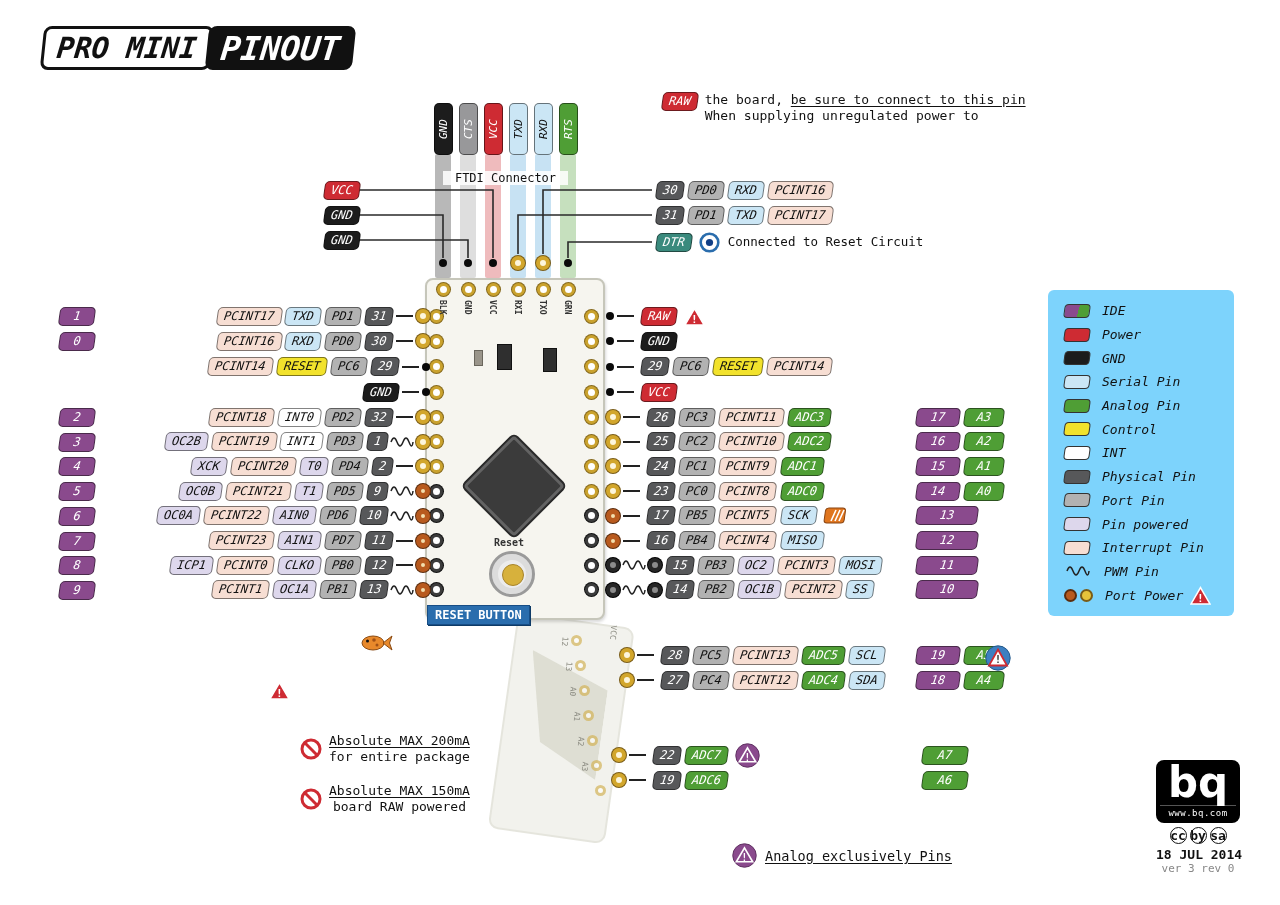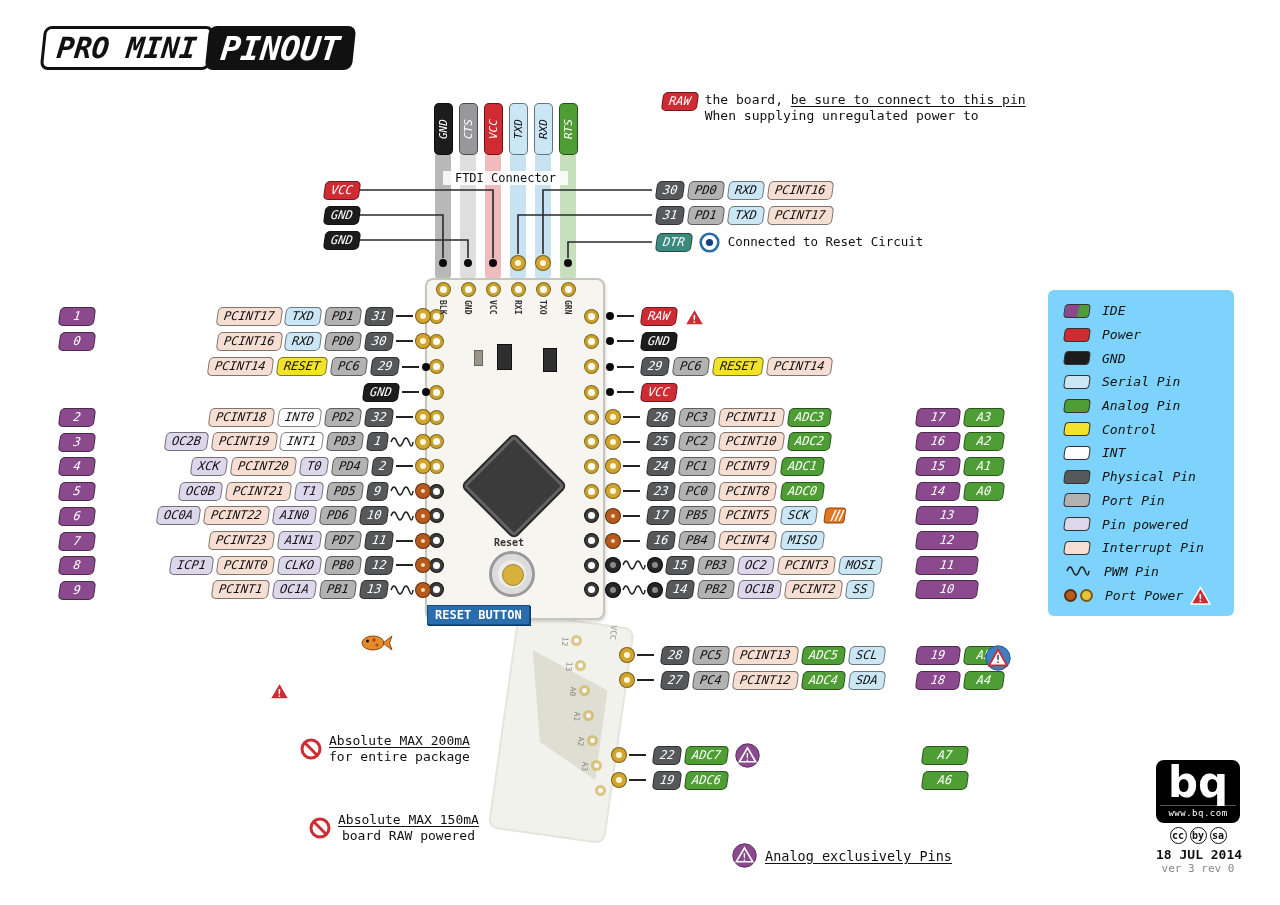--- a/index.html
+++ b/index.html
@@ -116,21 +116,21 @@
 .pp-swatch{display:flex;align-items:center;gap:3px;flex:none}
 .pp-circle-orange{width:13px;height:13px;border-radius:50%;background:#b85a1e;border:2px solid #5c2d0e}
 .pp-circle-yellow{width:13px;height:13px;border-radius:50%;background:#e6c43a;border:2px solid #7a5c17}
 
 
 .footer{position:absolute;left:1156px;top:760px;width:84px;text-align:center;z-index:5}
 .bq-box{background:#000;border-radius:8px;padding:2px 4px 5px;color:#fff}
 .bq-logo{font-size:42px;font-weight:bold;line-height:42px;font-family:"DejaVu Sans","Liberation Sans",sans-serif}
 .bq-url{font-size:9px;letter-spacing:.5px;border-top:1px solid #555;margin-top:1px;padding-top:2px}
 .cc-row{display:flex;justify-content:center;gap:3px;margin-top:4px}
-.cc-badge{width:17px;height:17px;border-radius:50%;border:1.6px solid #111;color:#111;font-size:10px;display:flex;
+.cc-badge{width:17px;height:17px;border-radius:50%;border:1.6px solid #111;color:#111;font-size:13px;display:flex;
   align-items:center;justify-content:center;font-weight:bold;text-transform:lowercase}
 .footer-date{font-size:13px;font-weight:bold;margin-top:3px;white-space:nowrap}
 .footer-ver{font-size:11px;color:#888;white-space:nowrap}
 .fish{position:absolute;left:358px;top:630px;z-index:5}
 #wires{position:absolute;left:0;top:0;z-index:2;pointer-events:none}
 </style>
 </head>
 <body>
 
 <div id="diagram">
@@ -714,21 +714,21 @@
         <svg width="22" height="22" viewBox="0 0 22 22">
           <circle cx="11" cy="11" r="9" fill="#fff" stroke="#ce2b33" stroke-width="3"></circle>
           <line x1="4.8" y1="4.8" x2="17.2" y2="17.2" stroke="#ce2b33" stroke-width="3"></line>
         </svg>
       </span>
       <div class="max-note-text">
         <div><u>Absolute MAX 200mA</u></div>
         <div>for entire package</div>
       </div>
     </div>
-    <div class="max-note" style="left: 302px; top: 783px; margin-top: 29px;">
+    <div class="max-note" style="left: 293px; top: 783px;">
       <span class="icn">
         <svg width="22" height="22" viewBox="0 0 22 22">
           <circle cx="11" cy="11" r="9" fill="#fff" stroke="#ce2b33" stroke-width="3"></circle>
           <line x1="4.8" y1="4.8" x2="17.2" y2="17.2" stroke="#ce2b33" stroke-width="3"></line>
         </svg>
       </span>
       <div class="max-note-text">
         <div><u>Absolute MAX 150mA</u></div>
         <div>board RAW powered</div>
       </div>

